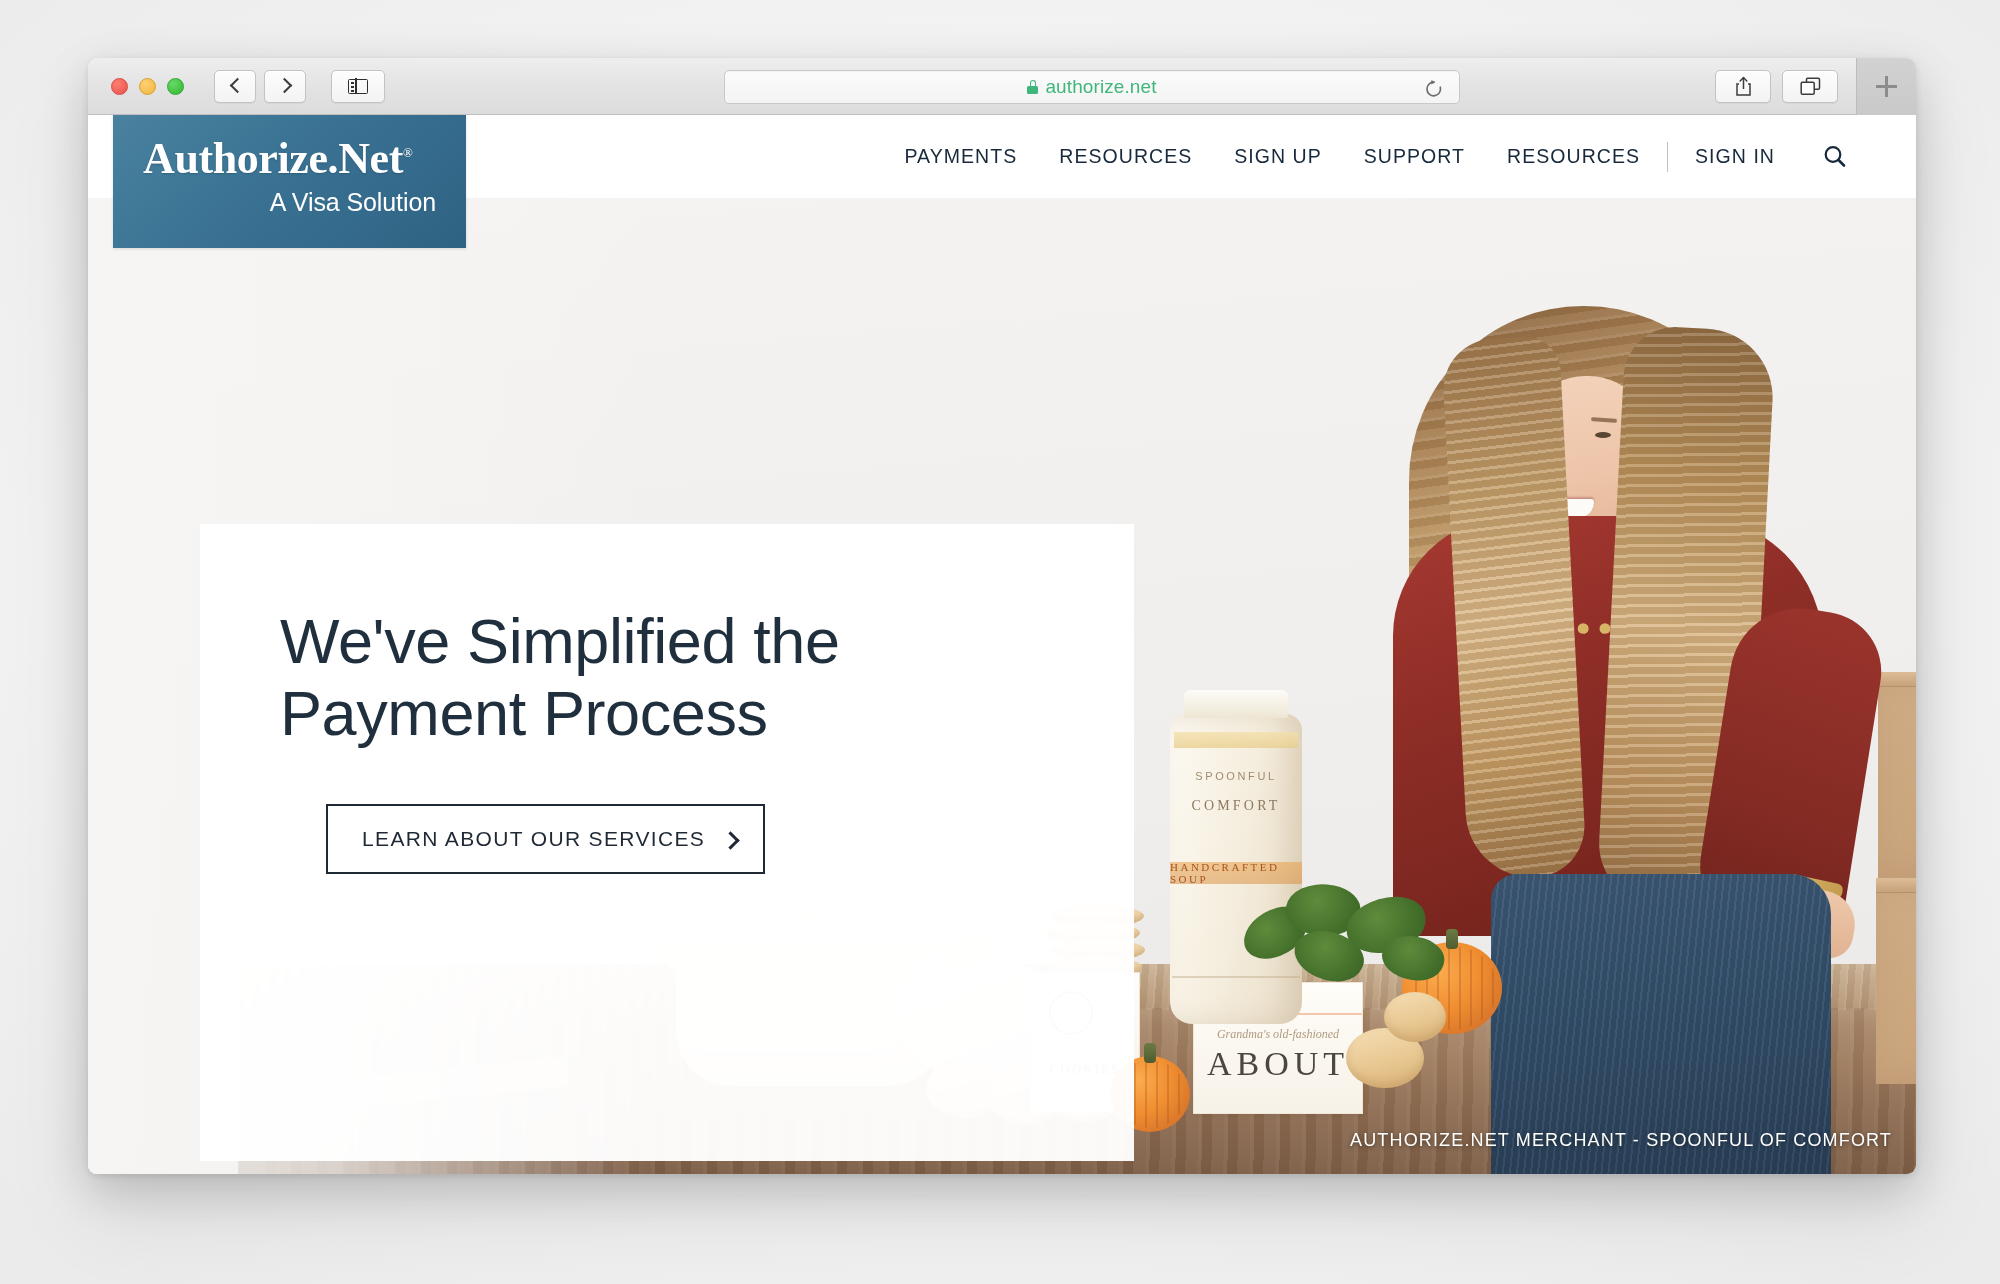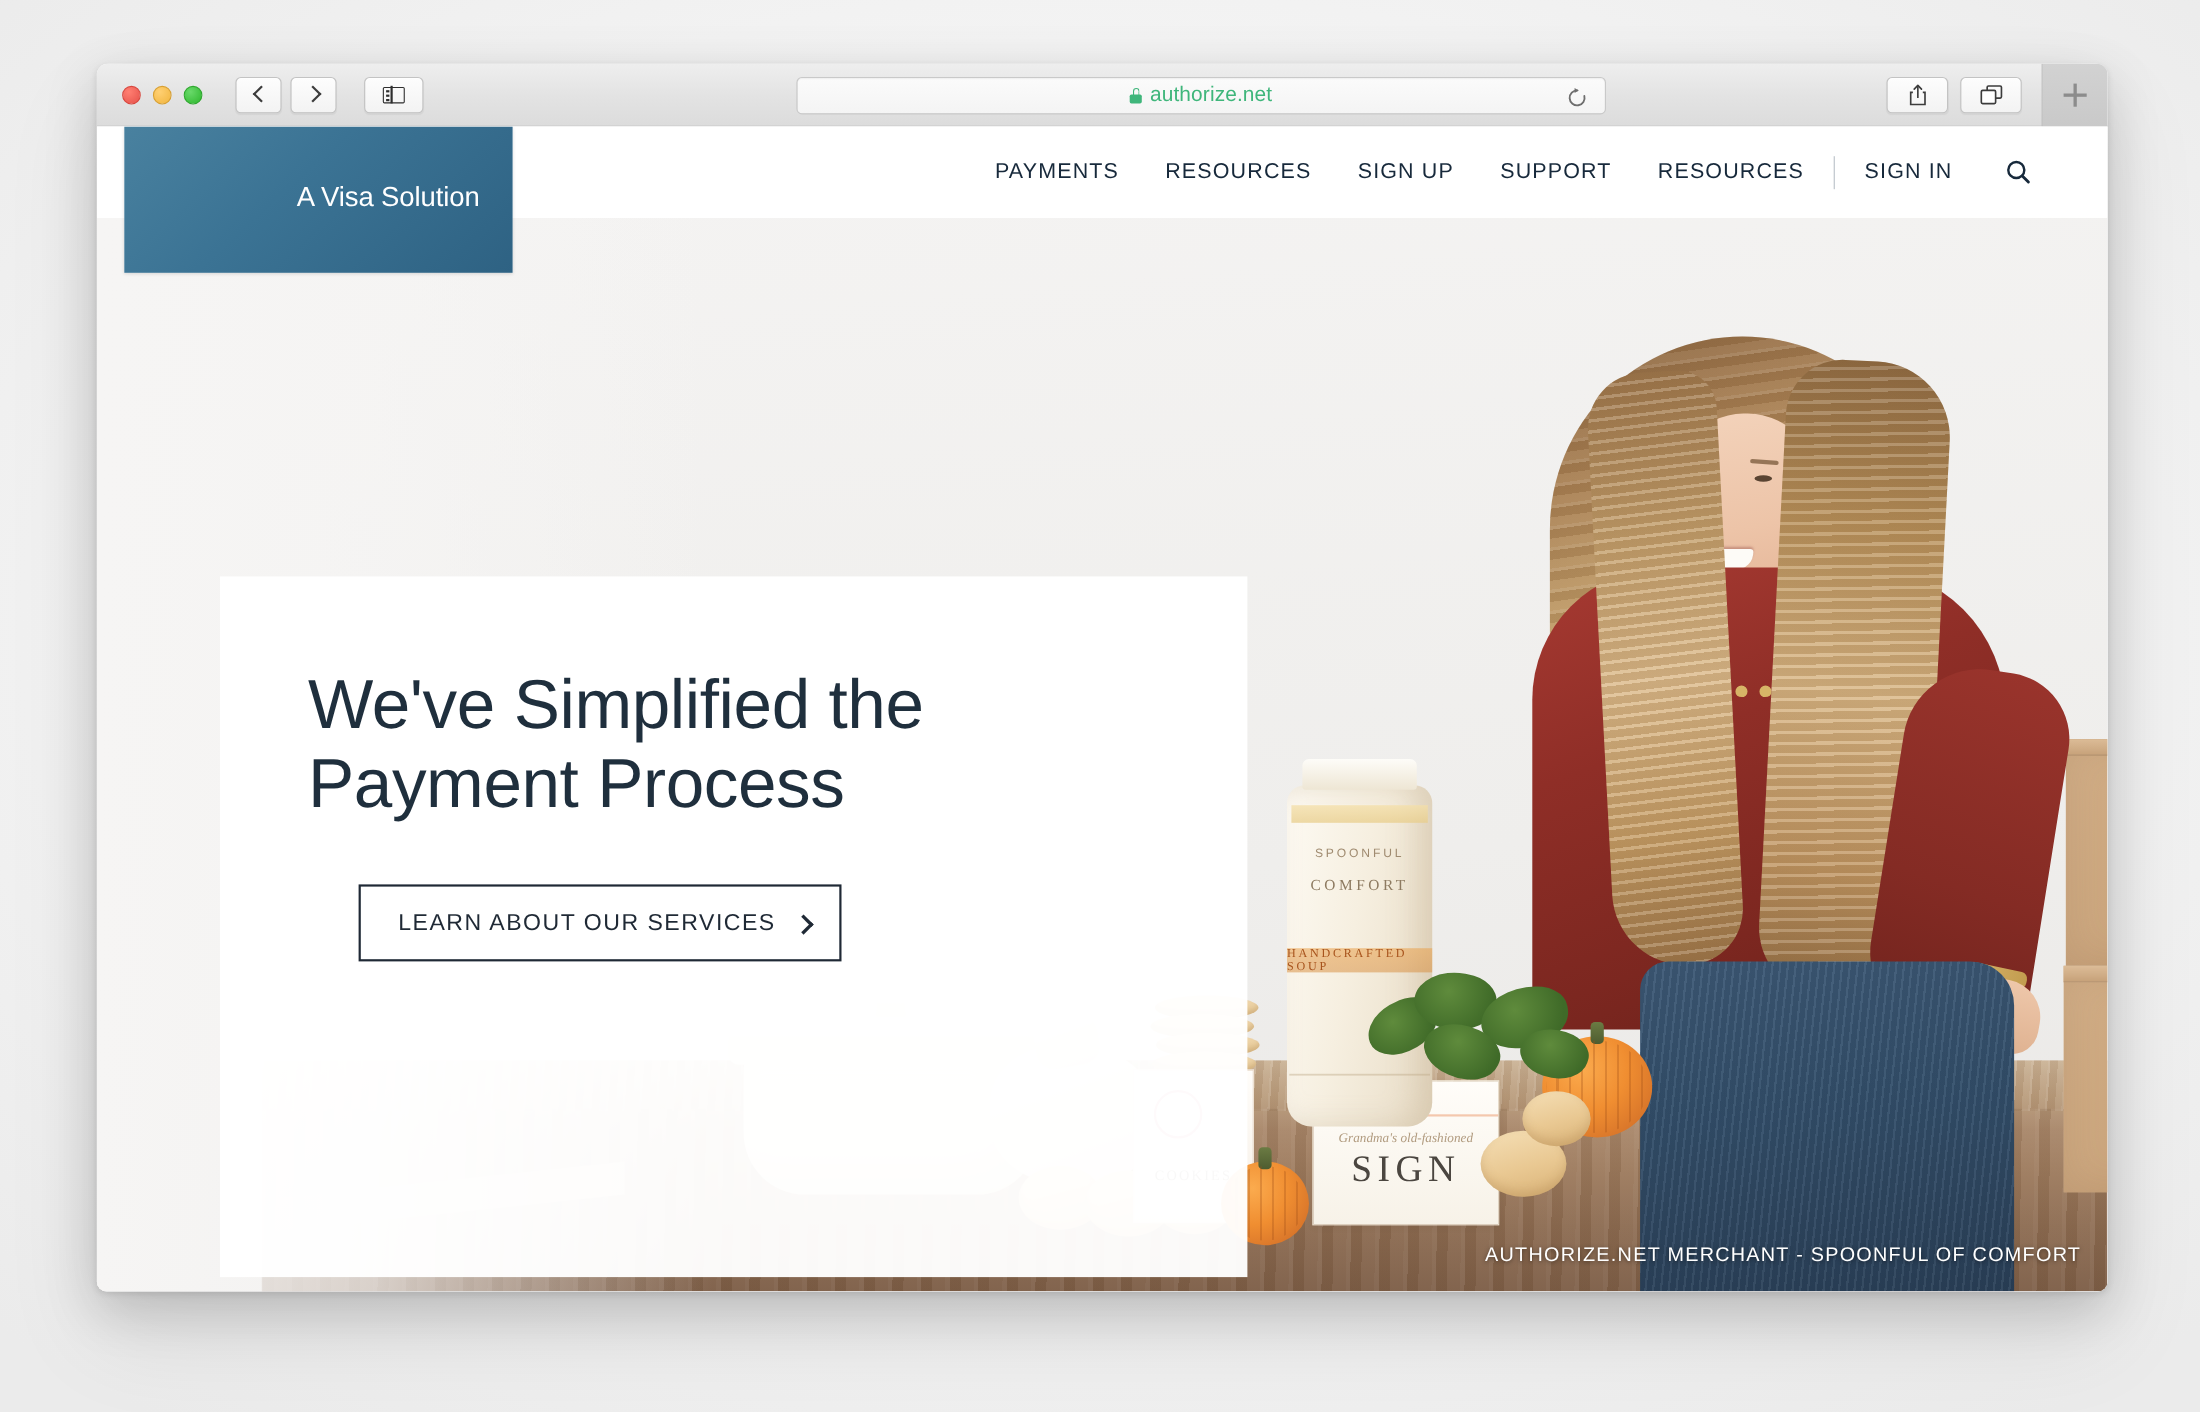--- a/index.html
+++ b/index.html
@@ -767,20 +767,21 @@
     <div class="new-tab-btn">
       <span class="plus"></span>
     </div>
   </div>
 
   <div class="page">
 
     <div class="site-header">
 
       <div class="logo">
+        <div class="logo-word"><span>Authorize.Net</span><span class="reg">®</span></div>
         <div class="logo-tag">A Visa Solution</div>
       </div>
 
       <nav class="main-nav">
         <span class="nav-item">PAYMENTS</span>
         <span class="nav-item">RESOURCES</span>
         <span class="nav-item">SIGN UP</span>
         <span class="nav-item">SUPPORT</span>
         <span class="nav-item">RESOURCES</span>
         <span class="nav-divider"></span>
@@ -847,21 +848,21 @@
         </div>
 
         <div class="cookies-box">
           <div class="cb-stamp"></div>
           <div class="cb-label">COOKIES</div>
         </div>
 
         <div class="rolls-box">
           <div class="rb-line"></div>
           <div class="rb-script">Grandma's old-fashioned</div>
-          <div class="rb-title">SIGN</div>
+          <div class="rb-title">ABOUT</div>
         </div>
 
         <div class="jar">
           <div class="jar-lid"></div>
           <div class="jar-ring"></div>
           <div class="jar-brand">SPOONFUL</div>
           <div class="jar-brand2">COMFORT</div>
           <div class="jar-band">HANDCRAFTED SOUP</div>
           <div class="jar-base"></div>
         </div>

